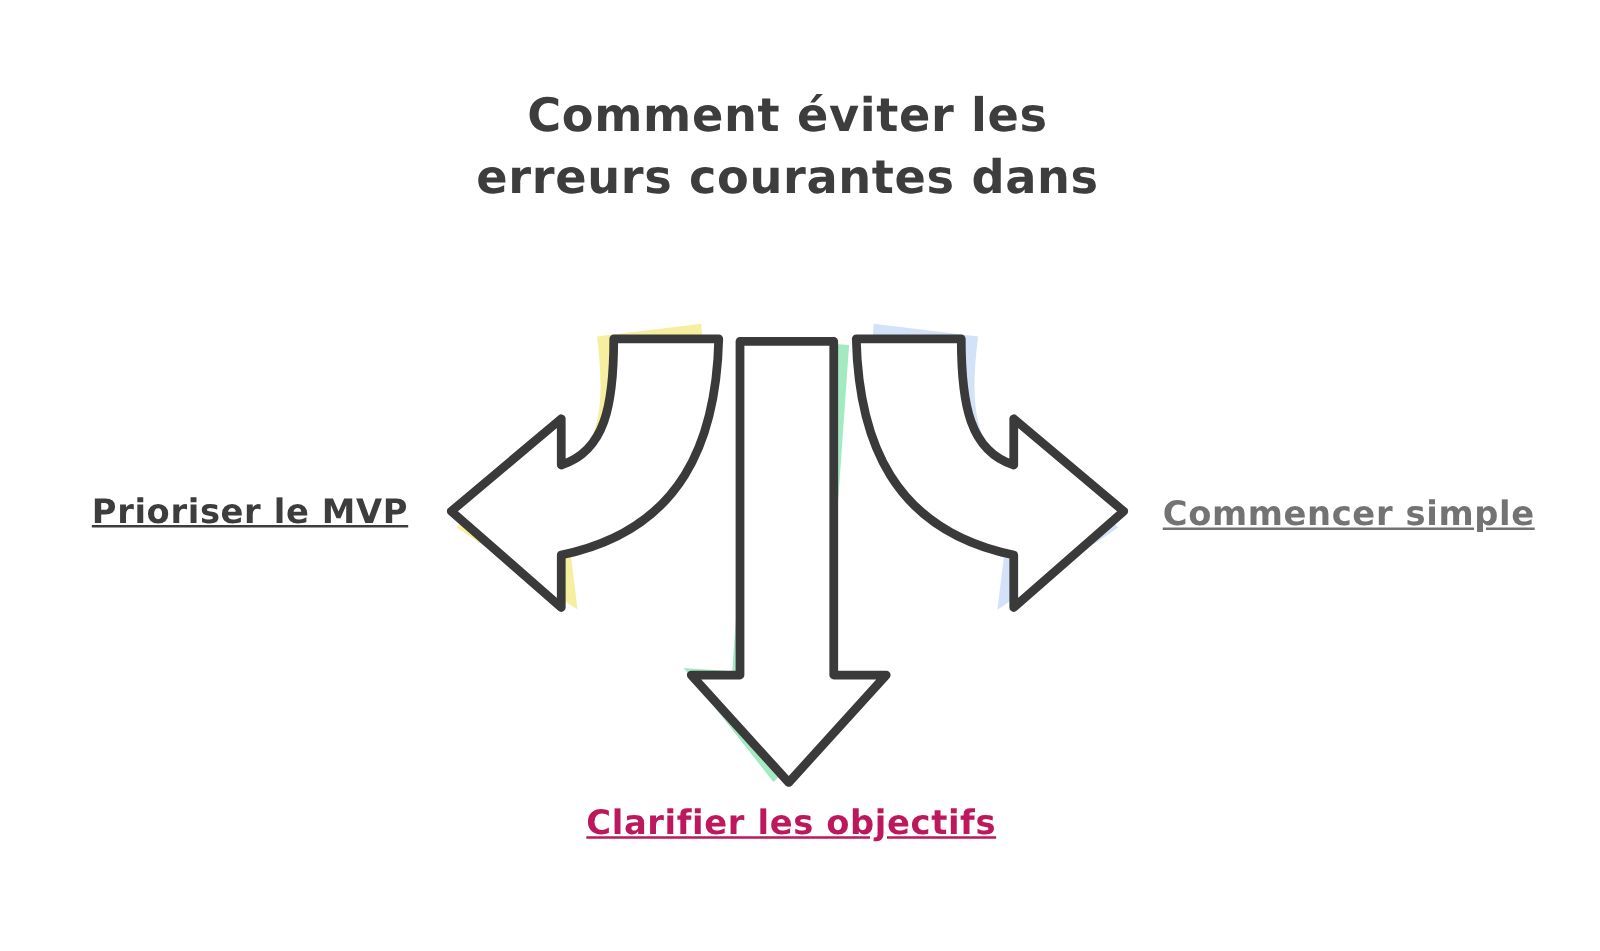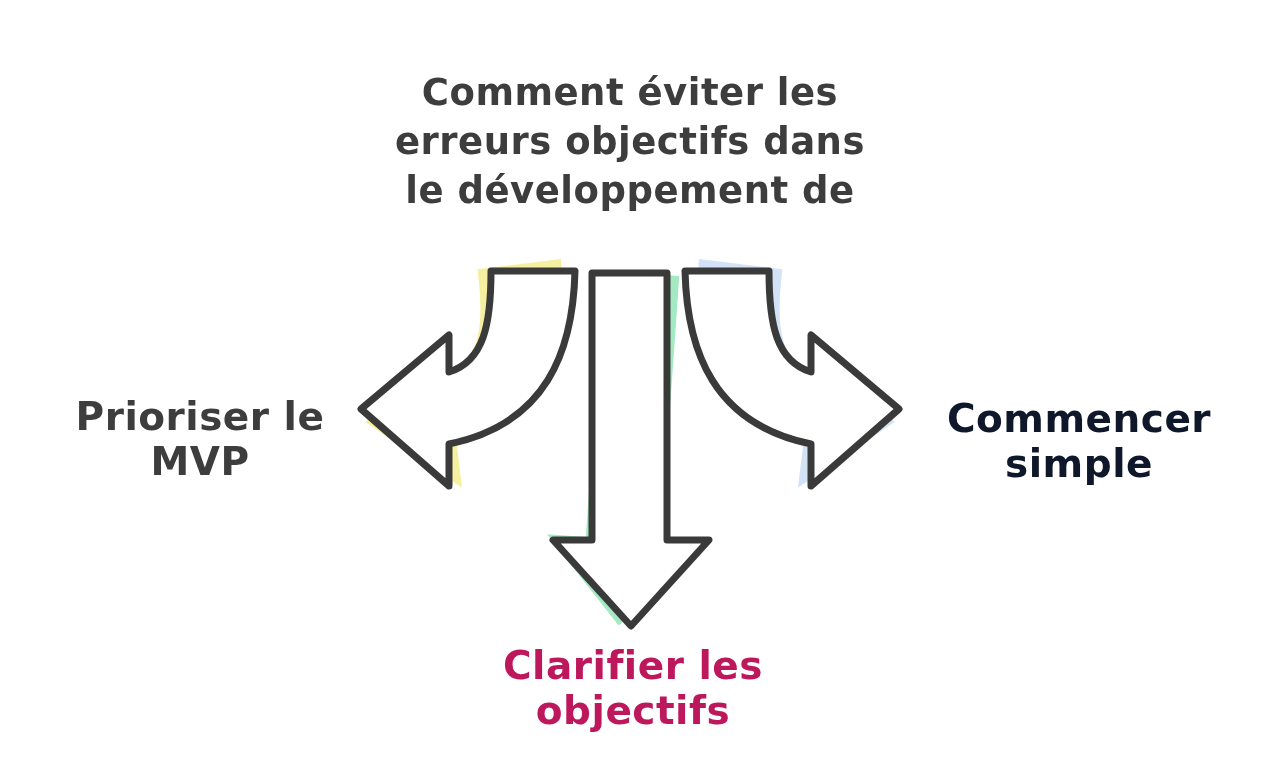--- a/index.html
+++ b/index.html
@@ -32,24 +32,25 @@
     top: 0;
   }
   .arrow-body {
     fill: #ffffff;
     stroke-width: 7;
     stroke-linejoin: round;
     stroke-linecap: round;
   }
   .branch-label {
     position: absolute;
-    font-size: 39px;
+    font-size: 27px;
     font-weight: bold;
     letter-spacing: 0.5px;
     text-align: center;
+    text-decoration: underline;
   }
   .label-left {
     left: 40px;
     top: 394px;
     width: 320px;
   }
   .label-right {
     left: 918px;
     top: 396px;
     width: 322px;
@@ -60,22 +61,21 @@
     width: 400px;
   }
 </style>
 </head>
 <body>
 
 <div class="canvas">
 
   <div class="title" style="color: rgb(61, 61, 61);">
     <div>Comment éviter les</div>
-    <div>erreurs objectifs dans</div>
-    <div>le développement de</div>
+    <div>erreurs courantes dans</div>
   </div>
 
   <svg class="arrow-svg" width="1280" height="761" viewBox="0 0 1280 761">
 
     <g>
       <path transform="rotate(-7 470 380)" d="M 491 271 L 575 271 C 573 352 546 424 449 444 L 449 486 L 361 409 L 449 335 L 449 372 C 484 361 491 324 491 271 Z" fill="#f7efa0"></path>
       <path class="arrow-body" d="M 491 271 L 575 271 C 573 352 546 424 449 444 L 449 486 L 361 409 L 449 335 L 449 372 C 484 361 491 324 491 271 Z" stroke="#3a3a3a"></path>
     </g>
 
     <g>
@@ -84,17 +84,17 @@
     </g>
 
     <g>
       <path transform="rotate(7 790 380)" d="M 769 271 L 685 271 C 687 352 714 424 811 444 L 811 486 L 899 409 L 811 335 L 811 372 C 776 361 769 324 769 271 Z" fill="#d3e2f7"></path>
       <path class="arrow-body" d="M 769 271 L 685 271 C 687 352 714 424 811 444 L 811 486 L 899 409 L 811 335 L 811 372 C 776 361 769 324 769 271 Z" stroke="#3a3a3a"></path>
     </g>
   </svg>
 
   <div class="branch-label label-left" style="color: rgb(61, 61, 61);">Prioriser le MVP</div>
 
-  <div class="branch-label label-right" style="color: #0f172a;">Commencer simple</div>
+  <div class="branch-label label-right" style="color: #737373;">Commencer simple</div>
 
   <div class="branch-label label-down" style="color: #be185d;">Clarifier les objectifs</div>
 
 </div>
 
 </body></html>

